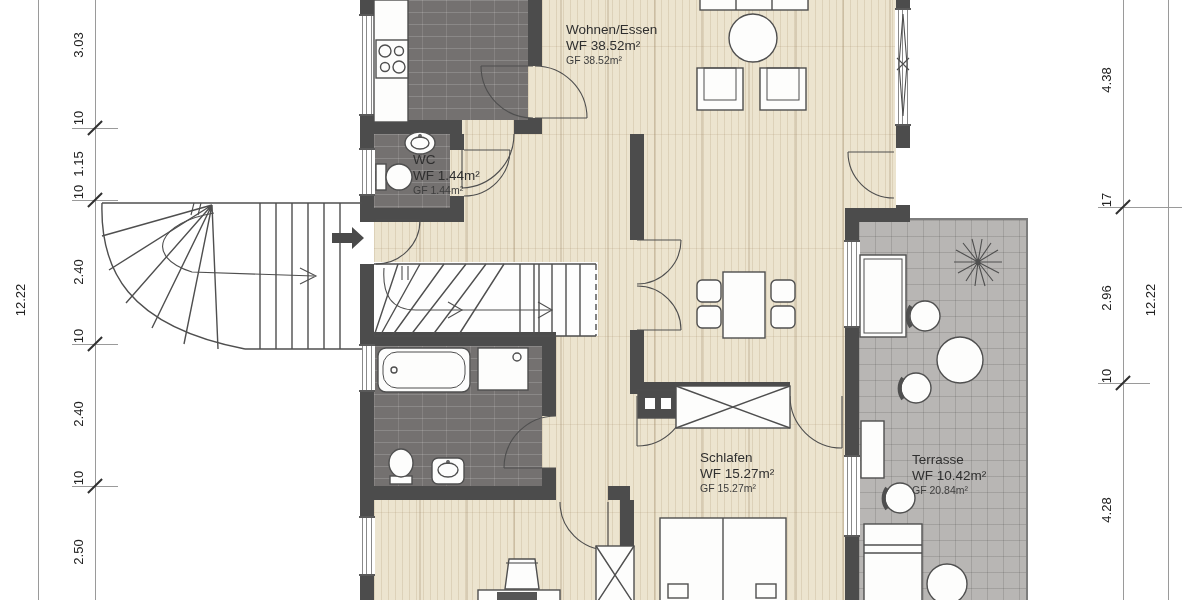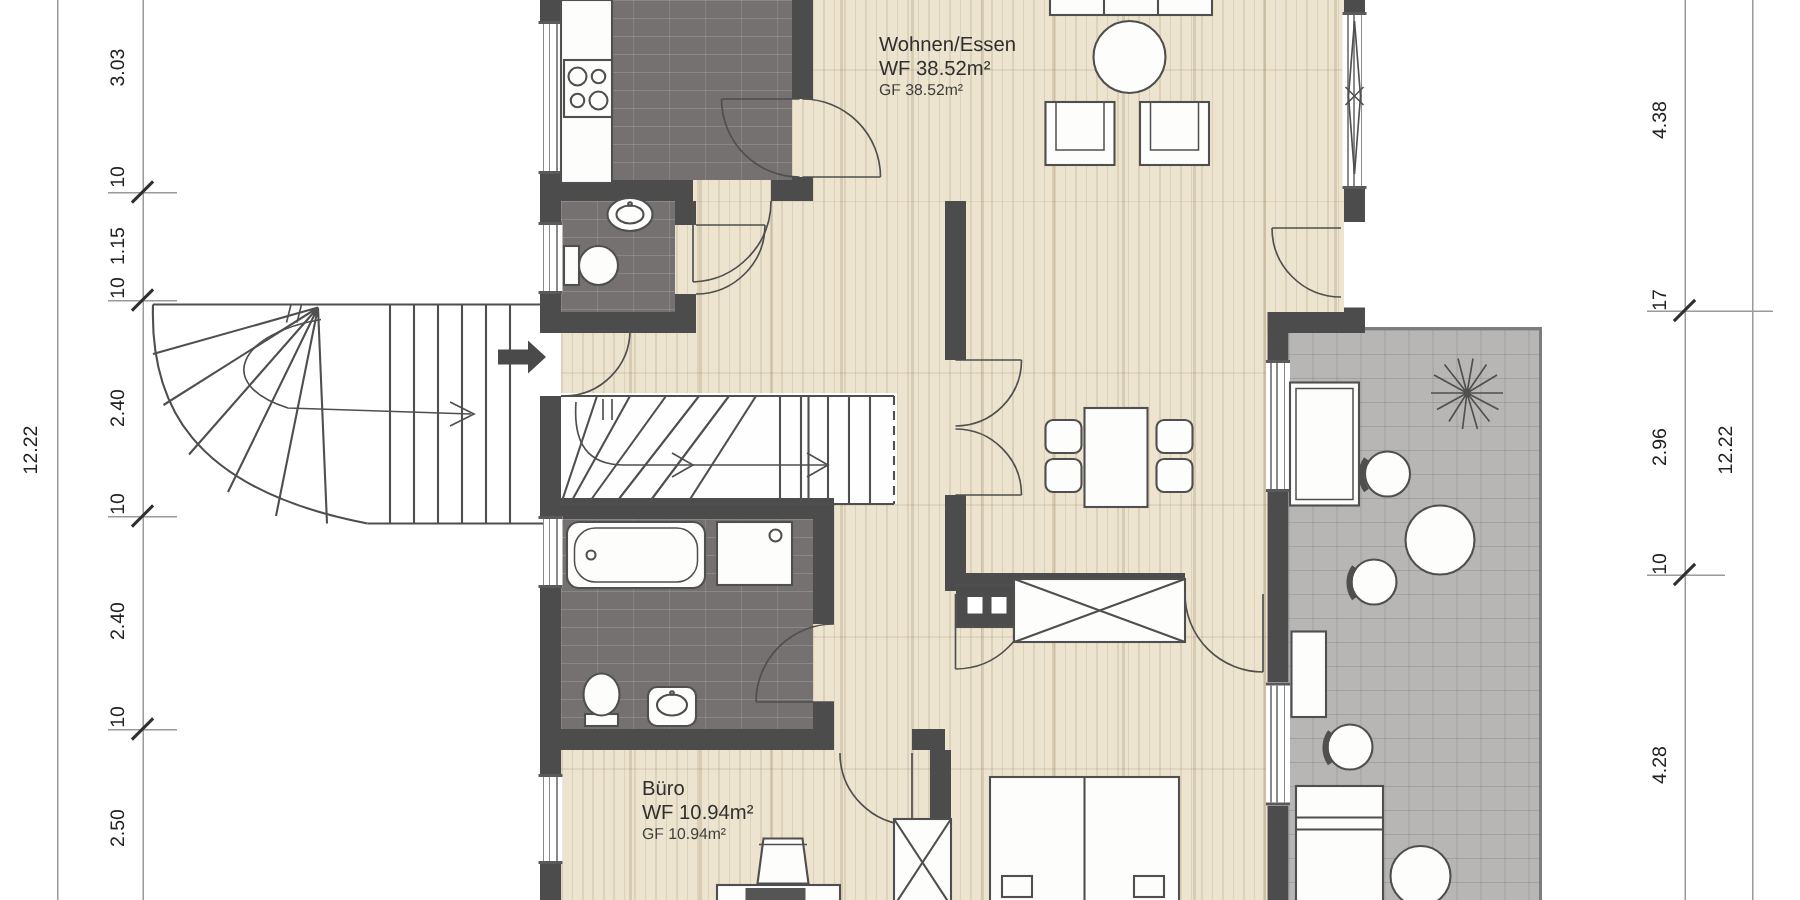--- a/index.html
+++ b/index.html
@@ -253,29 +253,39 @@
     </g>
     <g>
       <circle cx="947" cy="584" r="20" fill="#fdfdfc"></circle>
     </g>
     <g>
       <rect x="860" y="255" width="46" height="82" fill="#fdfdfc"></rect>
       <rect x="864" y="259" width="38" height="74" stroke-width="1"></rect>
     </g>
   </svg>
 
-  <div class="label" style="left:586px;top:22px">
+  <div class="label" style="left:566px;top:22px">
     <div class="nm">Wohnen/Essen</div>
     <div class="wf">WF 38.52m²</div>
     <div class="gf">GF 38.52m²</div>
   </div>
-  <div class="label" style="left:428px;top:518px">
-    <div class="nm">Büro</div>
-    <div class="wf">WF 10.94m²</div>
-    <div class="gf">GF 10.94m²</div>
+  <div class="label" style="left:413px;top:152px">
+    <div class="nm">WC</div>
+    <div class="wf">WF 1.44m²</div>
+    <div class="gf">GF 1.44m²</div>
+  </div>
+  <div class="label" style="left:700px;top:450px">
+    <div class="nm">Schlafen</div>
+    <div class="wf">WF 15.27m²</div>
+    <div class="gf">GF 15.27m²</div>
+  </div>
+  <div class="label" style="left:912px;top:452px">
+    <div class="nm">Terrasse</div>
+    <div class="wf">WF 10.42m²</div>
+    <div class="gf">GF 20.84m²</div>
   </div>
 
   <div class="dline" style="left:38px"></div>
   <div class="dline" style="left:95px"></div>
   <div class="dline" style="left:1123px"></div>
   <div class="dline" style="left:1168px"></div>
 
   <div class="dbound" style="left:72px;top:128px;width:46px"></div>
   <div class="dbound" style="left:72px;top:200px;width:46px"></div>
   <div class="dbound" style="left:72px;top:344px;width:46px"></div>

